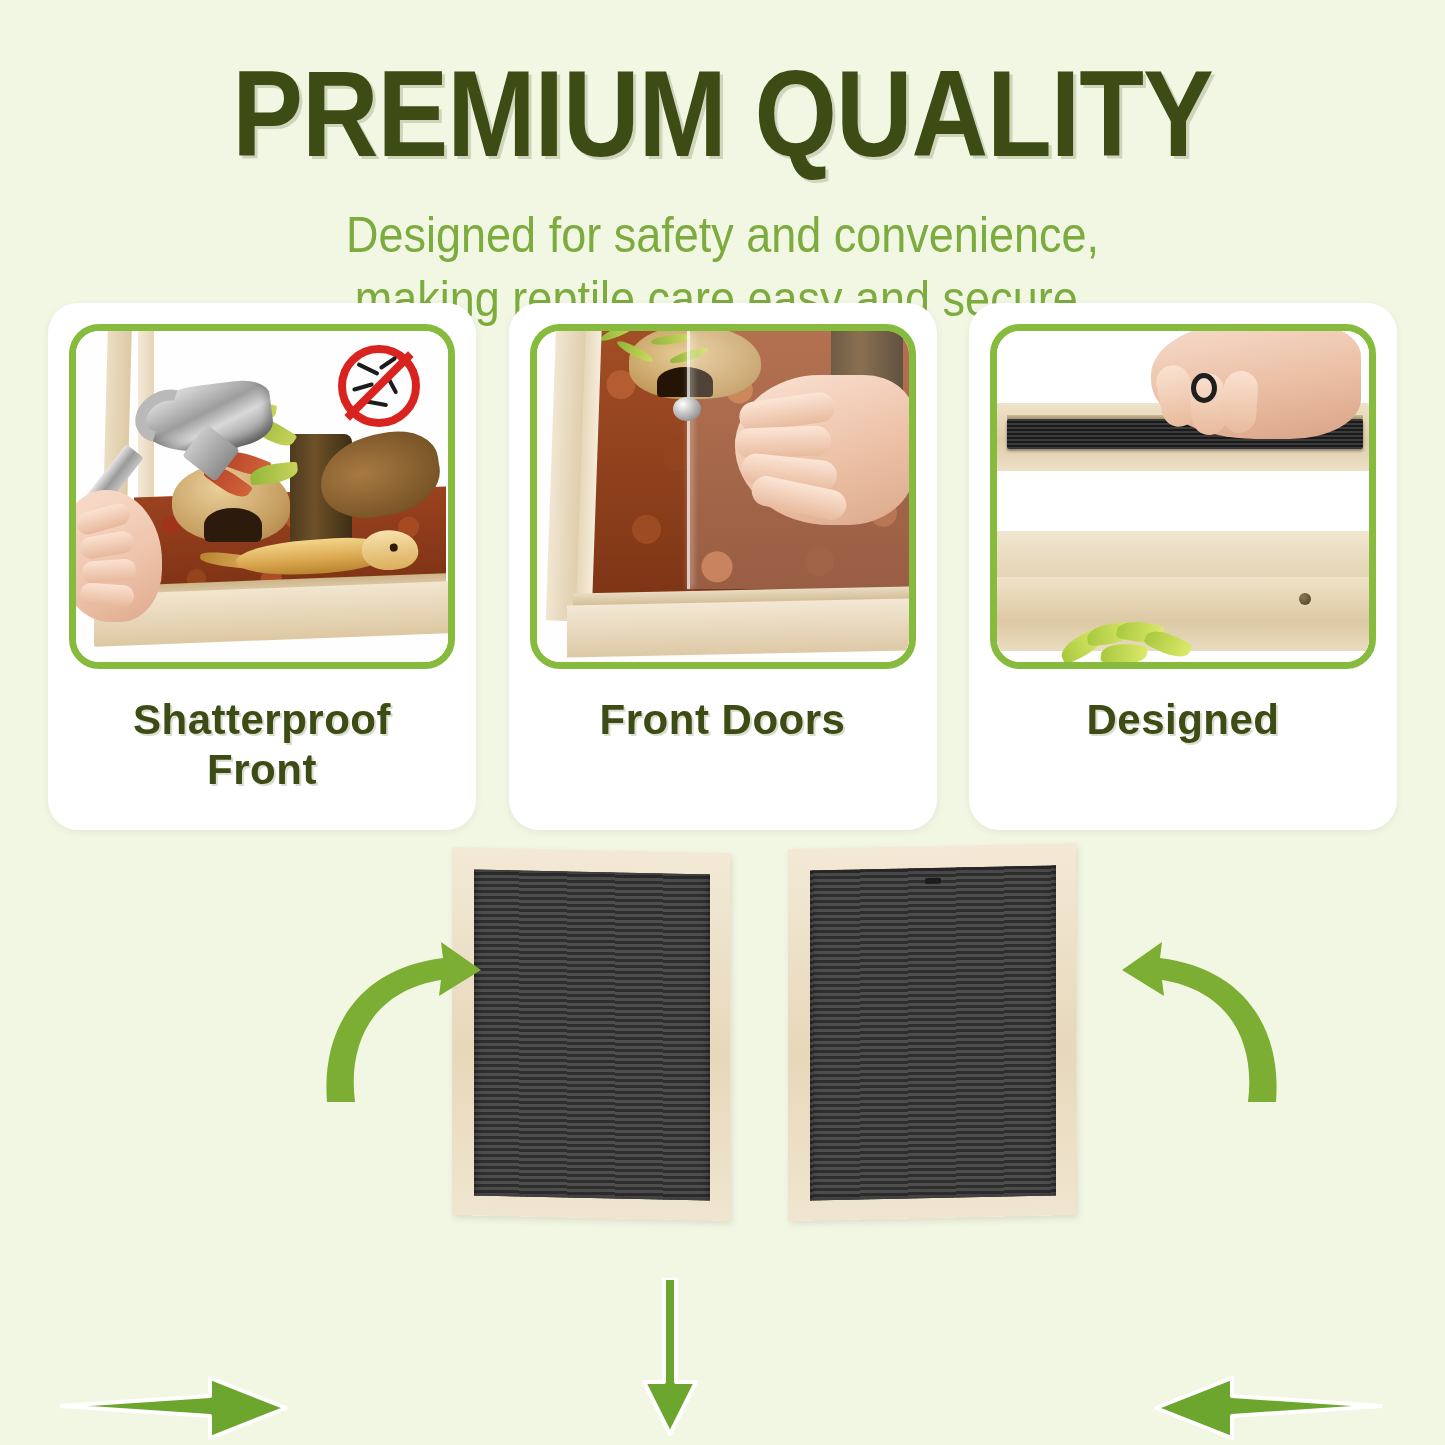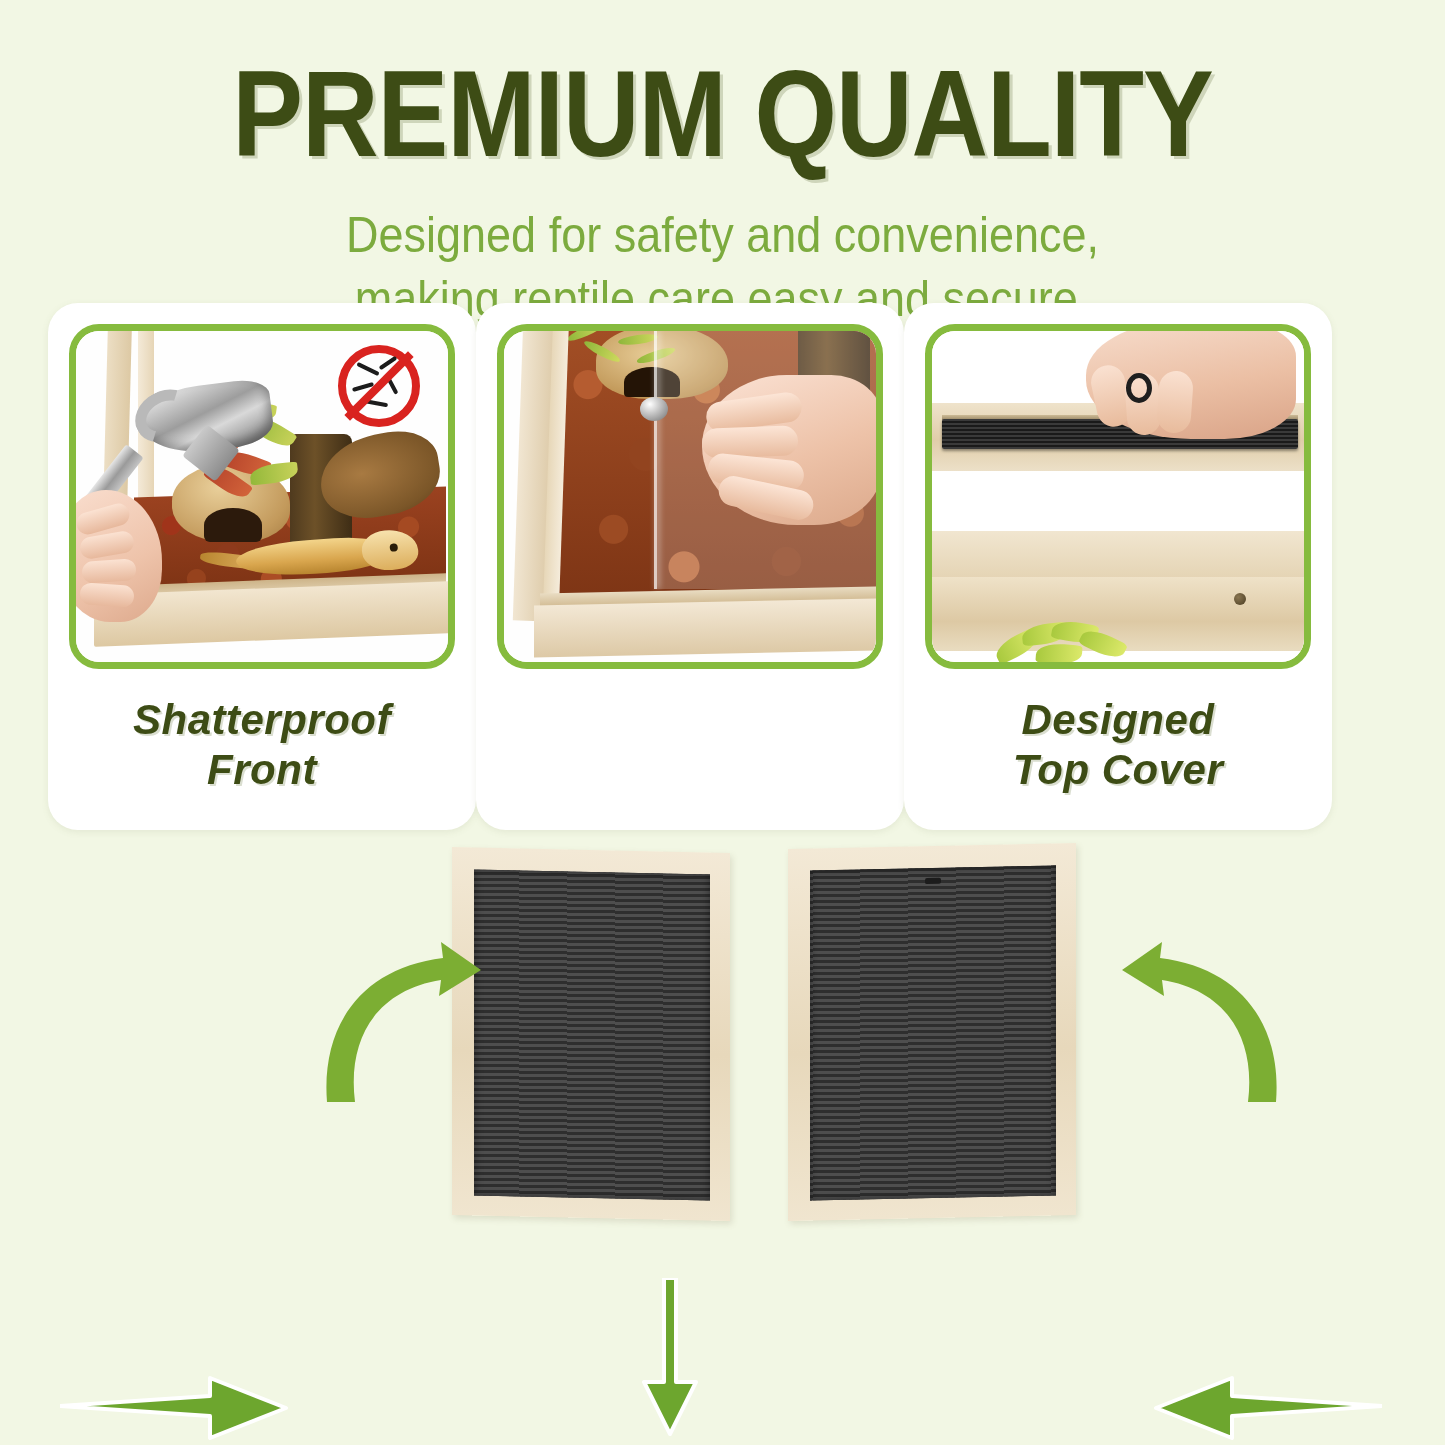--- a/index.html
+++ b/index.html
@@ -23,21 +23,21 @@
   .subtitle {
     margin-top:48px; font-size:45px; color:#7cab3e;
     line-height:1.28; transform:scaleY(1.1);
     transform-origin:center top;
   }
 
   
   .cards {
     position:absolute; left:48px; top:303px;
     width:1349px; height:527px;
-    display:flex; font-style:italic;
+    display:flex; justify-content:space-between;
   }
   .card {
     width:428px; height:527px;
     background:#fff; border-radius:30px;
     box-shadow:0 2px 7px rgba(120,130,90,.12);
     display:flex; flex-direction:column; align-items:center;
     position:relative; overflow:hidden;
   }
   .card-photo {
     position:absolute; left:21px; top:21px;
@@ -345,20 +345,21 @@
           <div class="c2-fing" style="left:16px; top:108px;transform:rotate(12deg);"></div>
         </div>
 
         <div class="c2-wall"></div>
         <div class="c2-wall2"></div>
         <div class="c2-rail"></div>
         <div class="c2-bottom"></div>
       </div>
     </div>
     <div class="card-label">
+      <div>Front Doors</div>
     </div>
   </div>
 
   <div class="card">
     <div class="card-photo">
       <div class="scene c3-bg">
         <div class="c3-plank1"></div>
         <div class="c3-meshtop"></div>
         <div class="c3-mesh"></div>
         <div class="c3-plank2"></div>
@@ -376,21 +377,20 @@
           <div class="c3-pleaf" style="left:0;   top:16px; transform:rotate(-26deg);"></div>
           <div class="c3-pleaf" style="left:28px;top:4px;  transform:rotate(-6deg);"></div>
           <div class="c3-pleaf" style="left:58px;top:2px;  transform:rotate(10deg);"></div>
           <div class="c3-pleaf" style="left:86px;top:14px; transform:rotate(26deg);"></div>
           <div class="c3-pleaf" style="left:42px;top:24px; transform:rotate(4deg);"></div>
         </div>
       </div>
     </div>
     <div class="card-label">
       <div>Designed</div>
-      <div>Top Cover</div>
     </div>
   </div>
 </div>
 
 <div class="product">
 
   <div class="lid lid-left">
     <div class="lid-inner"></div>
   </div>
   <div class="lid lid-right">

